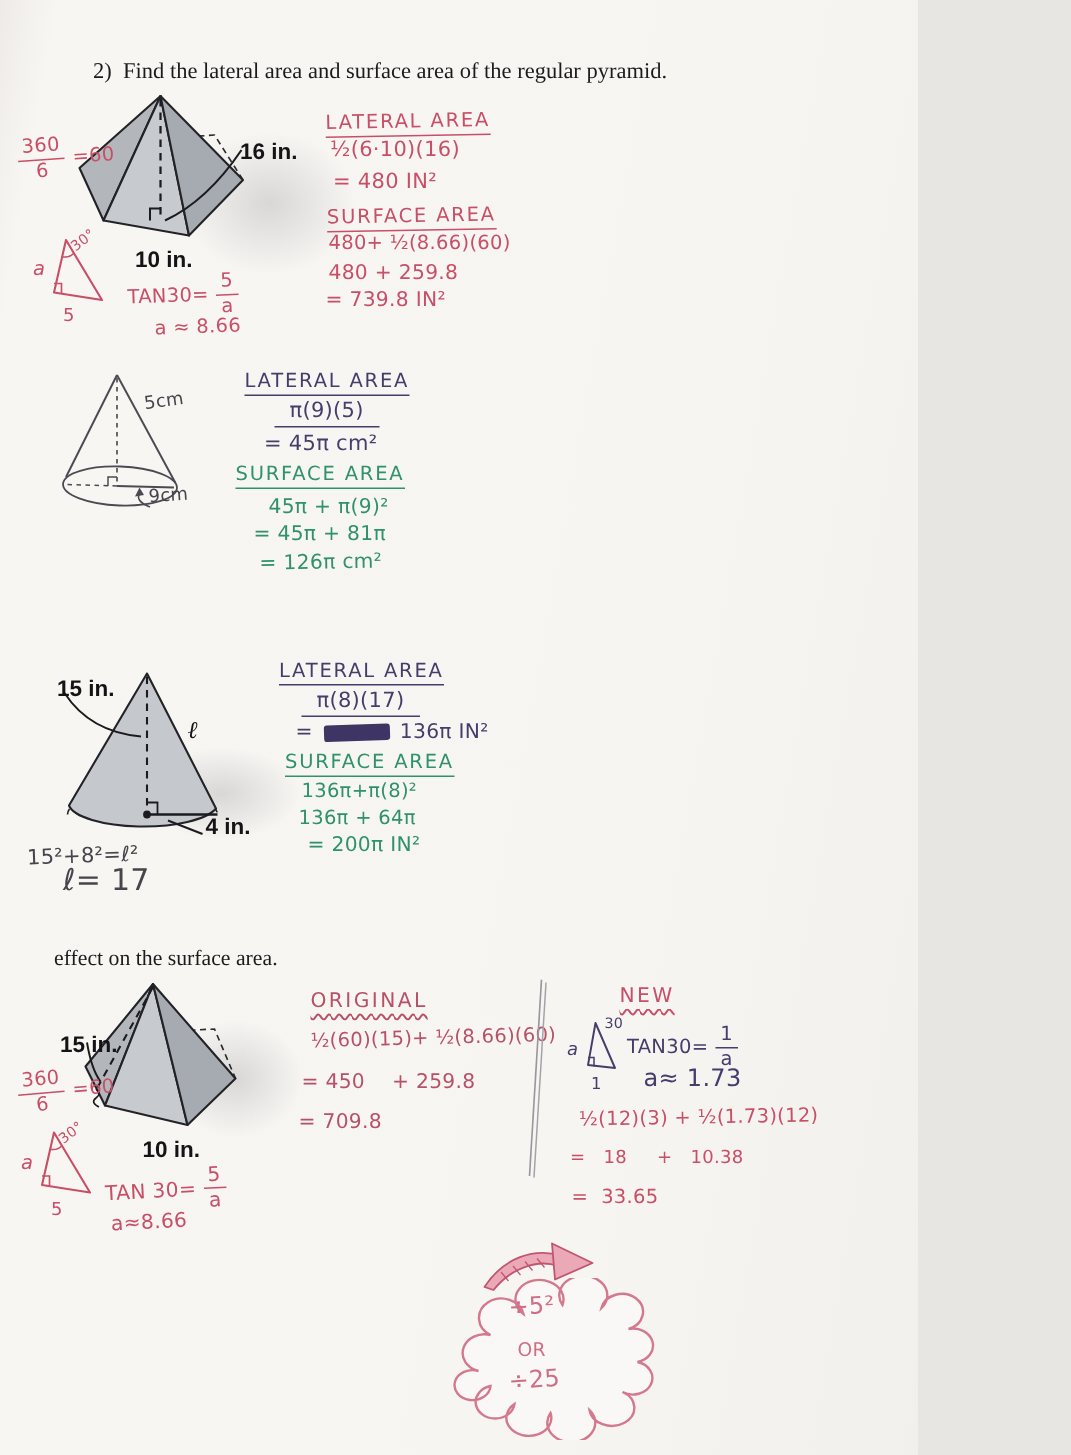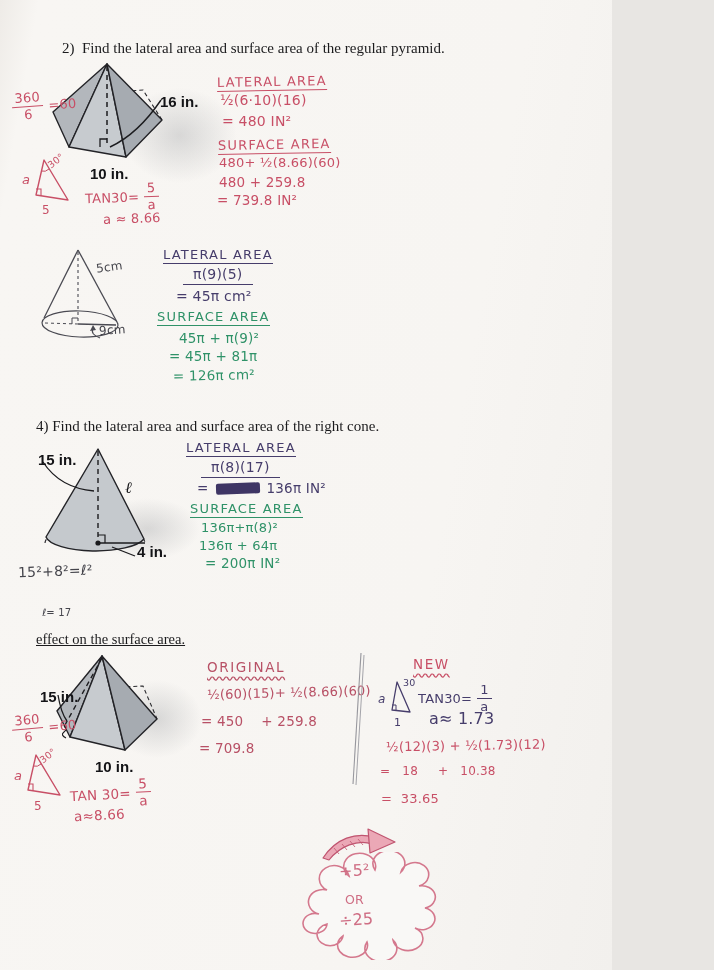--- a/index.html
+++ b/index.html
@@ -94,53 +94,52 @@
   <div class="abs hw graphite" style="left:99px;top:323px;font-size:12px;transform:rotate(-4deg);">9cm</div>
 
   <div class="abs hw purple hw-h" style="left:163px;top:247px;">LATERAL AREA</div>
   <div class="abs hw purple eq-underline" style="left:183px;top:266px;font-size:14px;">π(9)(5)</div>
   <div class="abs hw purple" style="left:176px;top:288px;font-size:14px;">= 45π cm²</div>
   <div class="abs hw green hw-h" style="left:157px;top:309px;">SURFACE AREA</div>
   <div class="abs hw green" style="left:179px;top:330px;font-size:13.5px;">45π + π(9)²</div>
   <div class="abs hw green" style="left:169px;top:348px;font-size:13.5px;">= 45π + 81π</div>
   <div class="abs hw green" style="left:173px;top:367px;font-size:13.5px;transform:rotate(-1deg);">= 126π cm²</div>
 
-  <div class="abs print" style="left:36px;top:418px;">4) Find the lateral area and surface area of the right cone.</div>
 
   <div class="abs smudge" style="left:95px;top:498px;width:105px;height:62px;"></div>
 
   <svg class="abs" style="left:42px;top:446px;" width="105" height="120" viewBox="0 0 105 120">
     <path d="M3,97 A50 16 0 0 1 103,97" fill="none" stroke="#232327" stroke-width="1.1" stroke-dasharray="4 3"></path>
     <path d="M56,3 L4,91 A50 16 0 0 0 102,93 Z" fill="#c5c9cd" stroke="#232327" stroke-width="1.4" stroke-linejoin="round"></path>
     <line x1="56" y1="5" x2="56" y2="96" stroke="#1c1c1f" stroke-width="1.4" stroke-dasharray="5 4"></line>
     <polyline points="56,89 63,89 63,97" fill="none" stroke="#1c1c1f" stroke-width="1.2"></polyline>
     <circle cx="56" cy="97" r="2.6" fill="#1b1b1e"></circle>
     <line x1="56" y1="97" x2="103" y2="97" stroke="#1b1b1e" stroke-width="1.6"></line>
     <line x1="93" y1="110" x2="70" y2="101" stroke="#1b1b1e" stroke-width="1.3"></line>
     <path d="M1,16 Q18,42 52,45" fill="none" stroke="#1b1b1e" stroke-width="1.3"></path>
   </svg>
   <div class="abs figlabel" style="left:38px;top:451px;">15 in.</div>
   <div class="abs" style="left:125px;top:479px;font-family:'Liberation Serif',serif;font-style:italic;font-size:16px;color:#141417;">ℓ</div>
   <div class="abs figlabel" style="left:137px;top:543px;">4 in.</div>
   <div class="abs hw graphite" style="left:18px;top:563px;font-size:14px;transform:rotate(-2deg);">15²+8²=ℓ²</div>
-  <div class="abs hw graphite" style="left:42px;top:607px;font-size:10px;">ℓ= 17</div>
+  <div class="abs hw graphite" style="left:42px;top:574px;font-size:20px;">ℓ= 17</div>
 
   <div class="abs hw purple hw-h" style="left:186px;top:440px;">LATERAL AREA</div>
   <div class="abs hw purple eq-underline" style="left:201px;top:459px;font-size:14px;">π(8)(17)</div>
   <div class="abs hw purple tanrow" style="left:197px;top:480px;font-size:13.5px;">
     <span>=</span>
     <span class="scribble"></span>
     <span>136π IN²</span>
   </div>
   <div class="abs hw green hw-h" style="left:190px;top:501px;">SURFACE AREA</div>
   <div class="abs hw green" style="left:201px;top:520px;font-size:13px;">136π+π(8)²</div>
   <div class="abs hw green" style="left:199px;top:538px;font-size:13px;">136π + 64π</div>
   <div class="abs hw green" style="left:205px;top:555px;font-size:13.5px;">= 200π IN²</div>
 
-  <div class="abs print" style="left:36px;top:631px;font-size:14.5px;text-decoration:underline;">effect on the surface area.</div>
+  <div class="abs print" style="left:36px;top:631px;font-size:14.5px;">effect on the surface area.</div>
 
   <div class="abs smudge" style="left:112px;top:680px;width:90px;height:78px;"></div>
 
   <svg class="abs" style="left:55px;top:653px;" width="105" height="102" viewBox="0 0 105 102">
     <polyline points="2,58 30,36 88,33 102,66" fill="none" stroke="#2a2a2e" stroke-width="1.1" stroke-dasharray="4 3"></polyline>
     <polygon points="47,3 2,58 15,84" fill="#b3b7bc" stroke="#232327" stroke-width="1.4" stroke-linejoin="round"></polygon>
     <polygon points="47,3 15,84 70,97" fill="#c7cbcf" stroke="#232327" stroke-width="1.4" stroke-linejoin="round"></polygon>
     <polygon points="47,3 70,97 102,66" fill="#a6abb1" stroke="#232327" stroke-width="1.4" stroke-linejoin="round"></polygon>
     <line x1="47" y1="5" x2="10" y2="72" stroke="#1c1c1f" stroke-width="1.4" stroke-dasharray="5 4"></line>
     <path d="M9,73 q4,3 0,6 q-4,3 2,6" fill="none" stroke="#1c1c1f" stroke-width="1.1"></path>

